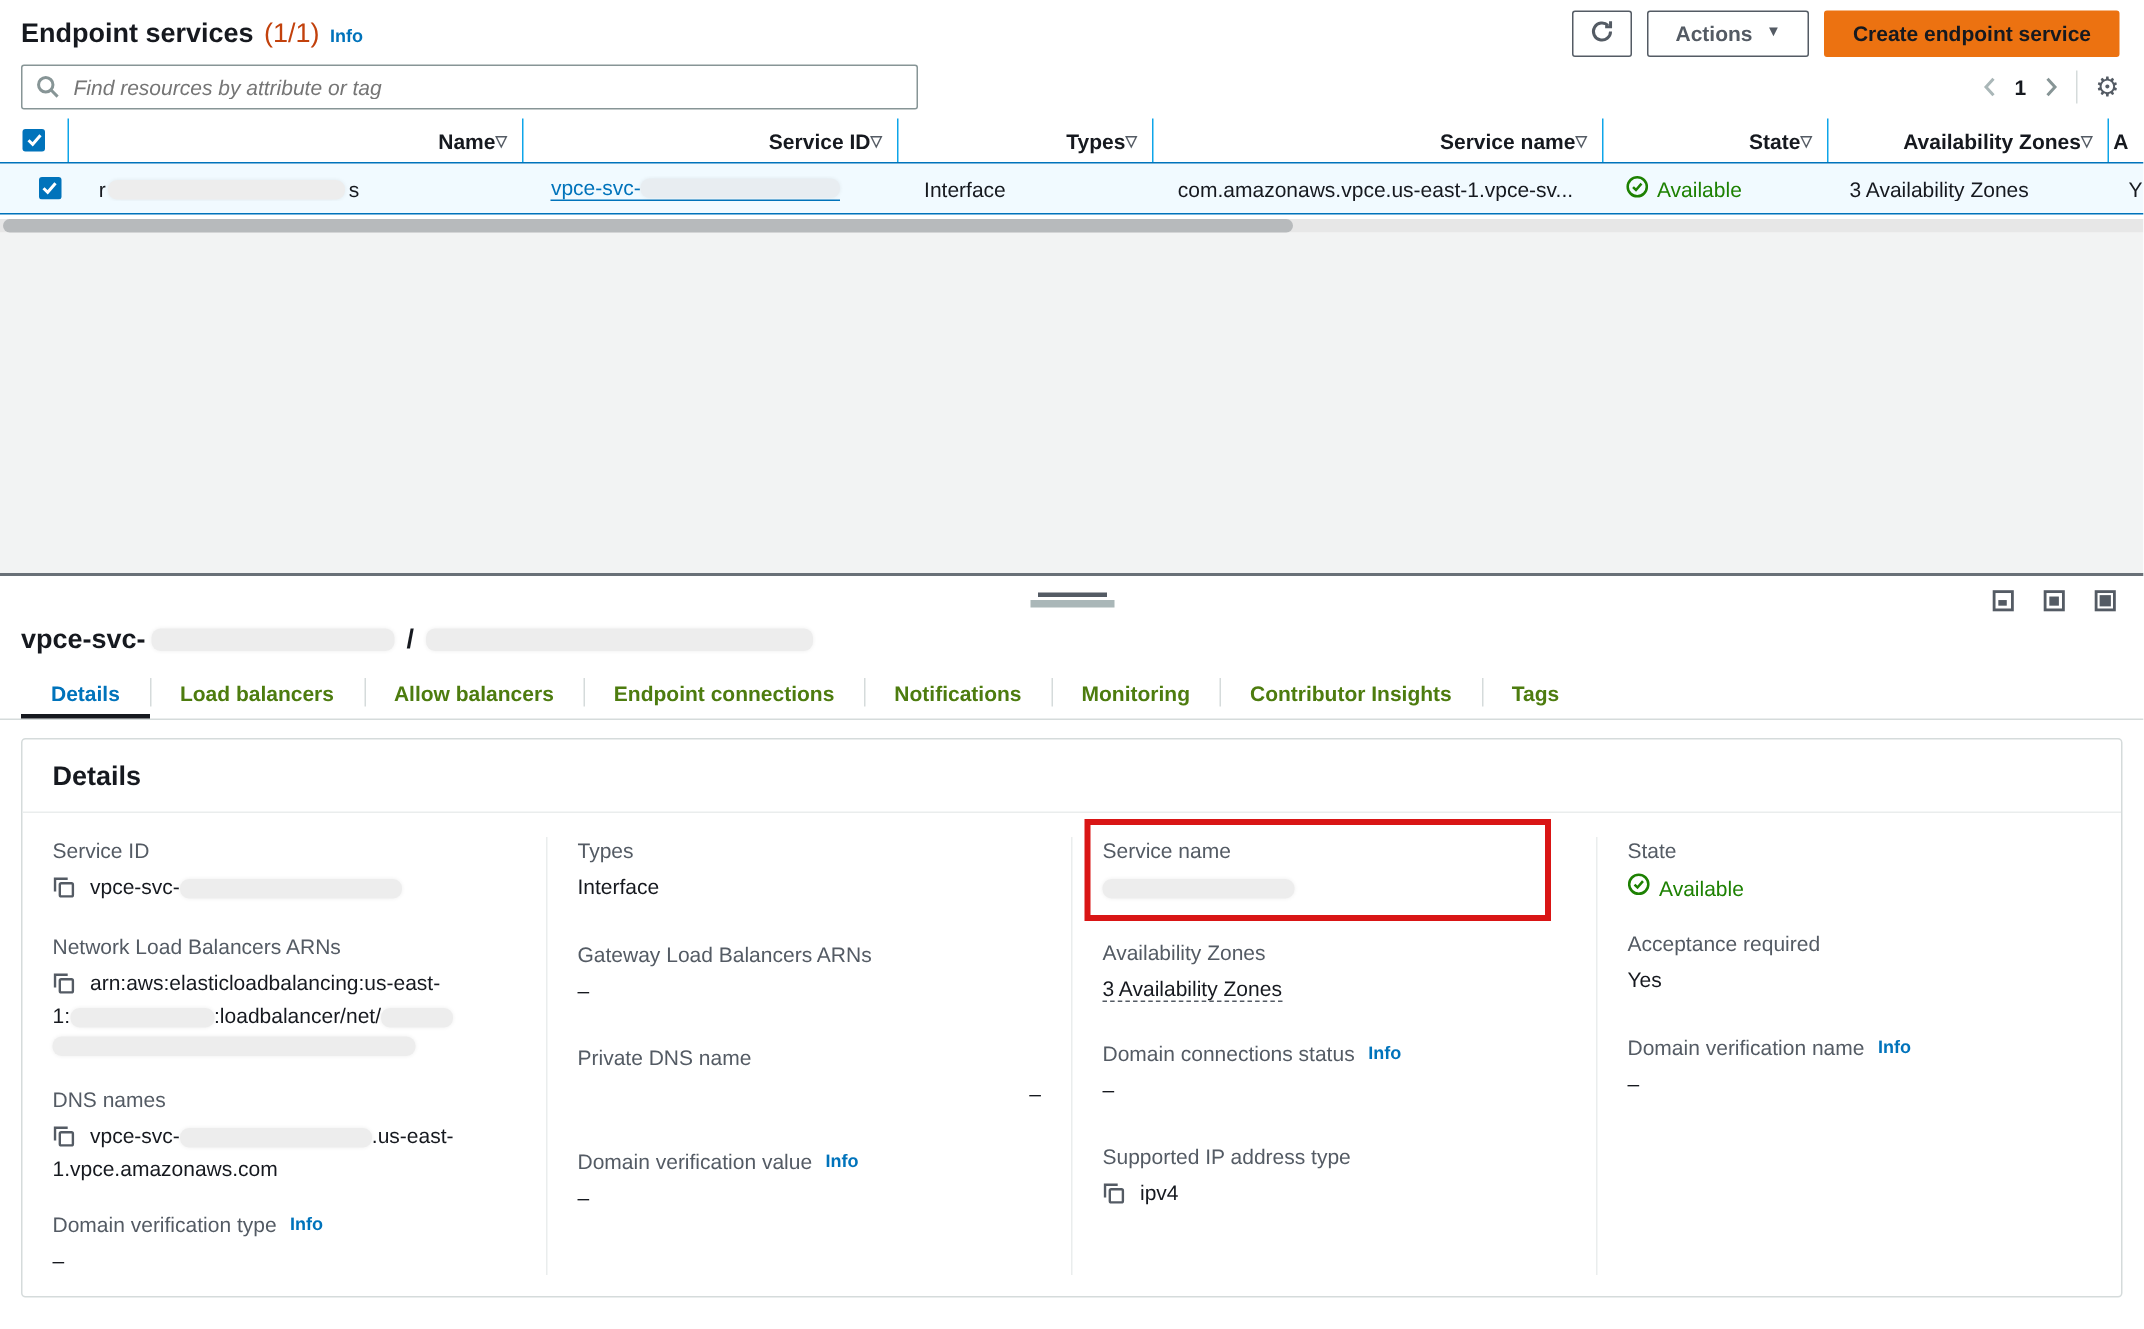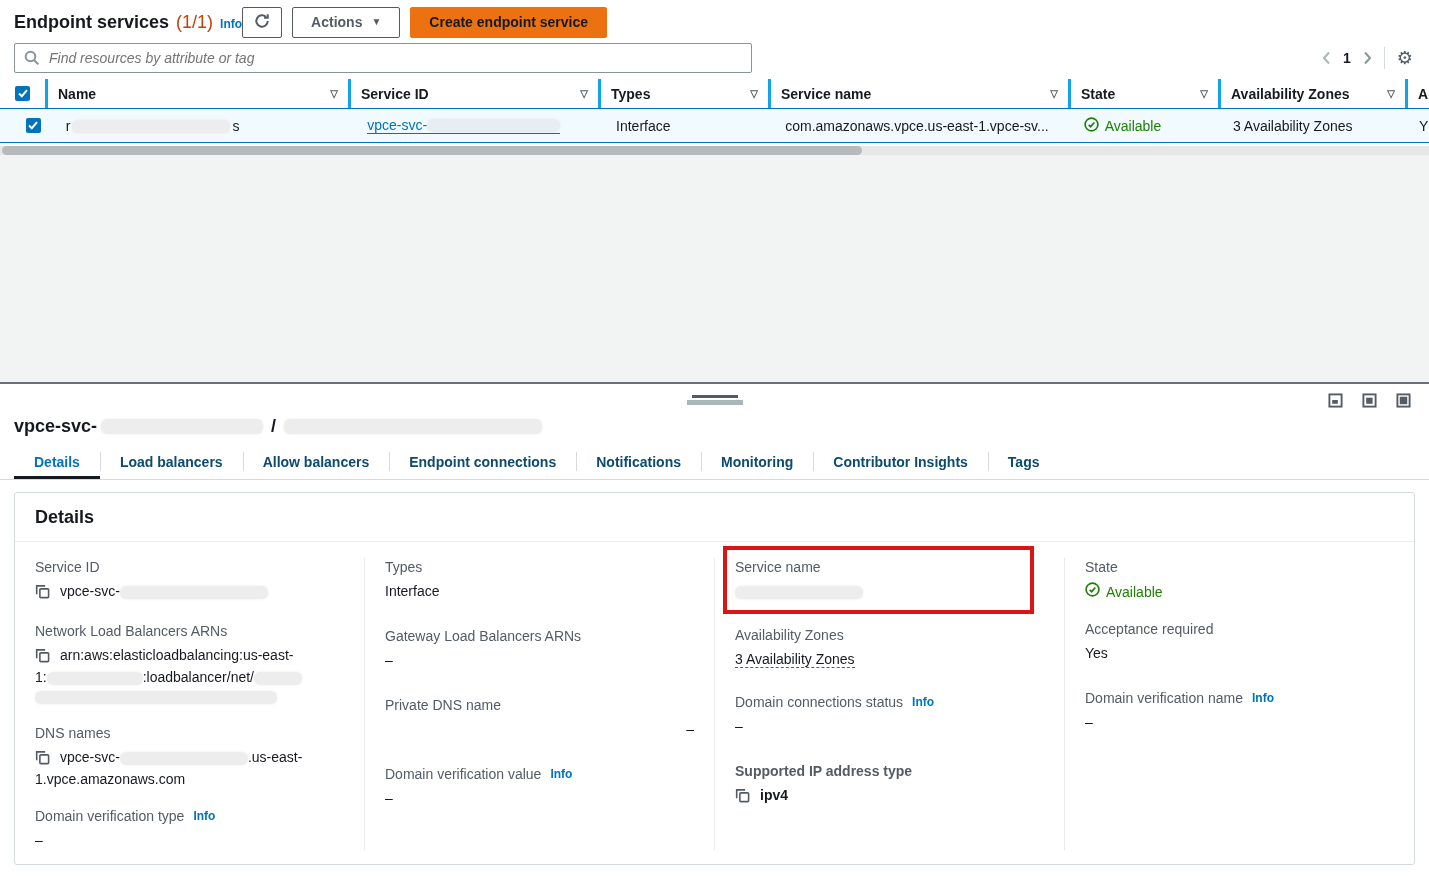--- a/index.html
+++ b/index.html
@@ -4,51 +4,51 @@
 <style>
   * { box-sizing: border-box; }
   html,body { margin:0; padding:0; }
   body {
     width:1429px; height:886px; overflow:hidden;
     font-family:"Liberation Sans", sans-serif;
     color:#16191f; background:#fff; font-size:14px;
   }
 
   
-  .hdr-row { display:flex; align-items:center; padding:8px 16px 2px 14px; height:38px; }
+  .hdr-row { display:flex; justify-content:space-between; align-items:center; padding:8px 16px 2px 14px; height:38px; }
   .page-title { display:flex; align-items:baseline; gap:7px; font-size:18px; font-weight:bold; }
   .page-title .count { color:#c2410c; font-weight:normal; }
   .info-link { color:#0073bb; font-size:12px; font-weight:bold; text-decoration:none; cursor:pointer; }
   .hdr-actions { display:flex; align-items:center; gap:10px; }
   .btn { display:inline-flex; align-items:center; justify-content:center; gap:9px; height:31px; padding:0 18px;
          border:1px solid #545b64; border-radius:2px; background:#fff; color:#545b64;
          font-weight:bold; font-size:14px; cursor:pointer; font-family:inherit; }
   .btn.icon-only { padding:0 11px; }
   .btn.primary { background:#ec7211; border-color:#ec7211; color:#16191f; }
   .caret { font-size:10px; line-height:1; }
 
   
   .toolbar-row { display:flex; justify-content:space-between; align-items:center; padding:5px 16px 6px 14px; }
-  .search { position:relative; width:738px; }
+  .search { position:relative; width:598px; }
   .search input { width:100%; height:30px; border:1px solid #879596; border-radius:2px;
                   padding:0 8px 0 34px; font-style:italic; font-size:14px; color:#16191f;
                   font-family:inherit; background:#fff; }
   .search .mag { position:absolute; left:10px; top:7px; }
   .paging { display:flex; align-items:center; gap:12px; }
   .page-num { font-weight:bold; color:#16191f; }
   .pg-div { width:1px; height:22px; background:#d5dbdb; }
   .gear { font-size:18px; color:#545b64; cursor:pointer; line-height:1; }
   .chev { cursor:pointer; display:flex; }
 
   
   .tbl { width:1429px; }
   .tbl-head, .tbl-row { display:flex; align-items:center; }
   .tbl-head { height:29px; font-weight:bold; }
   .th { display:flex; align-items:center; justify-content:space-between; padding:0 10px; height:100%; }
-  .th + .th { border-left:3px solid #0ea5e9; }
+  .th + .th { border-left:1px solid #0ea5e9;justify-content:flex-end; }
   .filter { color:#545b64; font-size:10px; cursor:pointer; }
   .c-cb    { width:45px; display:flex; justify-content:center; }
   .c-name  { width:303px; }
   .c-sid   { width:250px; }
   .c-types { width:170px; }
   .c-sname { width:300px; }
   .c-state { width:150px; }
   .c-az    { width:187px; }
   .c-last  { flex:1; overflow:hidden; white-space:nowrap; }
   .tbl-row { height:35px; background:#f1faff; border-top:1px solid #0073bb; border-bottom:1px solid #0073bb;padding-left:11px; }
@@ -70,21 +70,21 @@
   .panel { position:relative; background:#fff; }
   .grip { position:absolute; top:11px; left:50%; transform:translateX(-50%); cursor:row-resize; }
   .grip-a { width:46px; height:3px; background:#545b64; margin:0 auto 2px; }
   .grip-b { width:56px; height:5px; background:#aab7b8; margin:0 auto; }
   .panel-icons { position:absolute; top:9px; right:18px; display:flex; gap:19px; }
   .panel-icons svg { cursor:pointer; }
   .panel-title { padding:30px 14px 6px; font-size:18px; font-weight:bold; display:flex; align-items:center; gap:8px; height:60px; }
 
   .tabs { display:flex; align-items:stretch; height:36px; border-bottom:1px solid #d5dbdb; padding-left:14px; }
   .tab { display:flex; align-items:center; padding:0 20px; font-weight:bold; font-size:14px;
-         color:#0c4a6e; position:relative; cursor:pointer; white-space:nowrap; }
+         color:#4d7c0f; position:relative; cursor:pointer; white-space:nowrap; }
   .tab + .tab::before { content:""; position:absolute; left:0; top:8px; bottom:8px; width:1px; background:#d5dbdb; }
   .tab.active { color:#0073bb; box-shadow:inset 0 -3px 0 #16191f; }
 
   .card { margin:12px 14px 0; border:1px solid #d5dbdb; border-radius:3px; background:#fff; }
   .card-hdr { padding:14px 20px 13px; font-size:18px; font-weight:bold; border-bottom:1px solid #eaeded; }
   .card-body { display:flex; padding:16px 0 14px; }
   .col { flex:1; padding:0 20px; min-width:0; }
   .col + .col { border-left:1px solid #eaeded; }
   .group { margin-bottom:18px; }
   .group:last-child { margin-bottom:0; }
@@ -362,21 +362,21 @@
             <div class="lbl">Availability Zones</div>
             <div class="val"><span class="dashed-link">3 Availability Zones</span></div>
           </div>
           <div class="group" style="margin-top:24px;">
             <div class="lbl">
               <span>Domain connections status</span>
               <a class="info-link">Info</a>
             </div>
             <div class="val">–</div>
           </div>
-          <div class="group" style="margin-top:26px;font-weight:bold;">
+          <div class="group" style="margin-top:26px;">
             <div class="lbl">Supported IP address type</div>
             <div class="val-row">
               <span class="copy">
                 <svg width="15" height="15" viewBox="0 0 16 16" fill="none" stroke="#545b64" stroke-width="1.7">
                     <rect x="5.2" y="5.2" width="9.3" height="9.3" rx="1"></rect>
                     <path d="M10.8 2h-9v9"></path>
                   </svg>
               </span>
               <span class="val">ipv4</span>
             </div>

